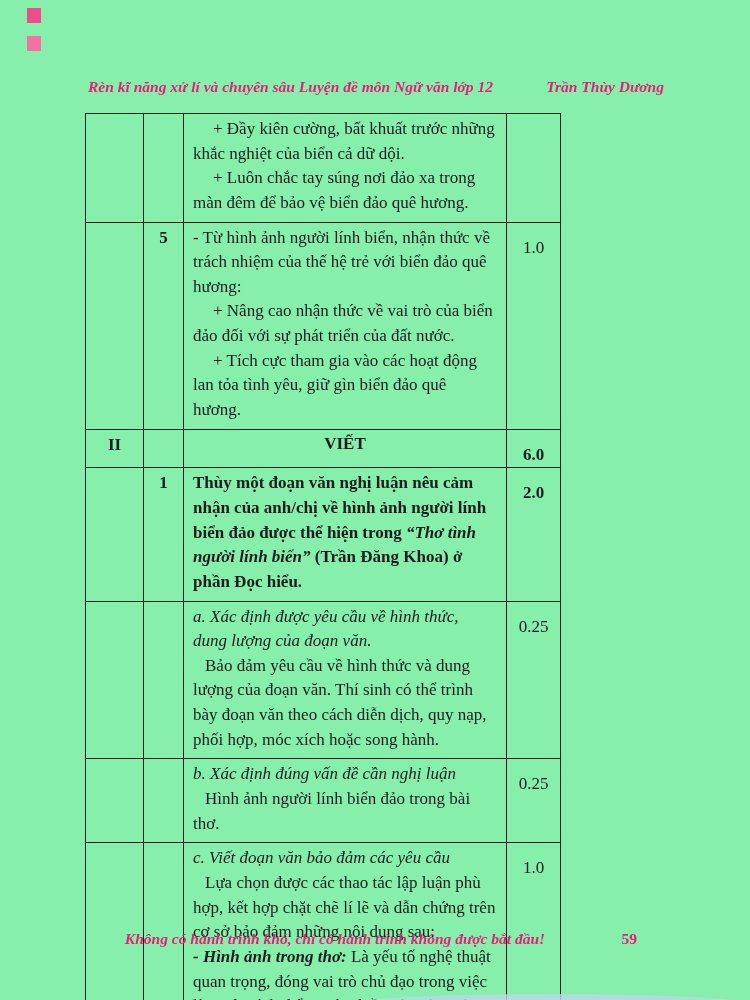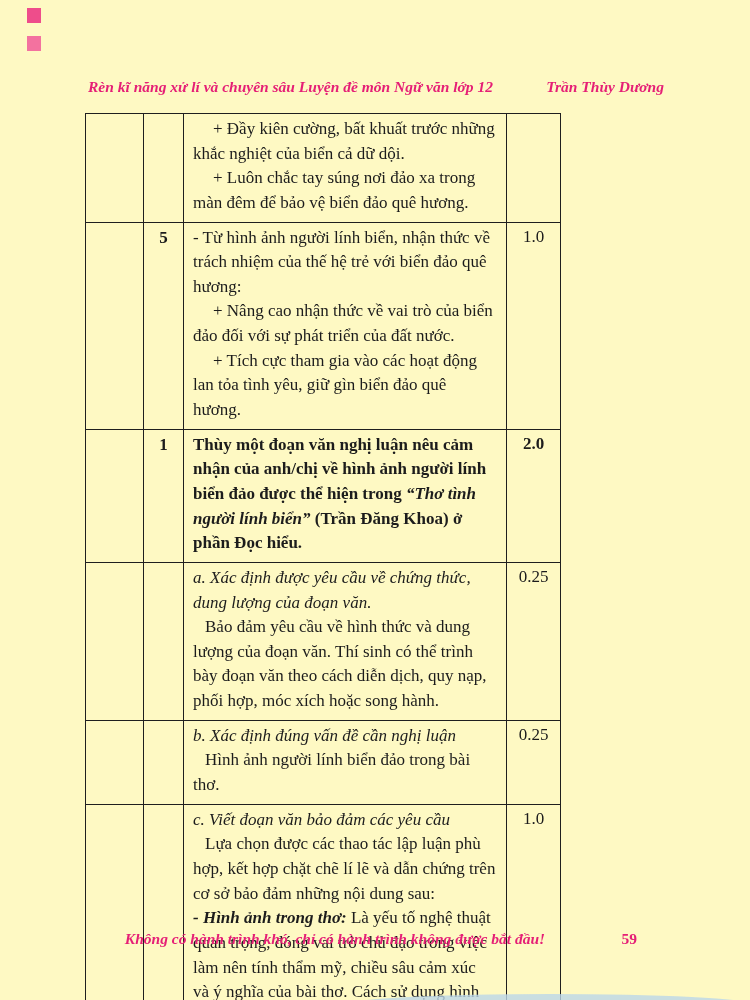--- a/index.html
+++ b/index.html
@@ -1,21 +1,21 @@
 <!DOCTYPE html>
 <html><head>
 <meta charset="utf-8">
 <style>
   * { margin:0; padding:0; box-sizing:border-box; }
   html,body { background:#ffffff; }
   .page {
     position:relative;
     width:750px; height:1000px;
     margin:0 auto;
-    background:#fef9c3;
+    background:#86efac;
     font-family:"Liberation Serif", serif;
     color:#1c1c1c;
     overflow:hidden;
   }
   .reg-mark { position:absolute; left:27px; width:14px; height:15px; background:#ef5e96; }
   .reg-mark.m1 { top:8px; background:#ee4d8b; }
   .reg-mark.m2 { top:36px; background:#f3729f; }
   .scan-sliver {
     position:absolute; bottom:-4px; right:0; width:400px; height:10px;
     background:#bcd7e9; border-radius:50% 50% 0 0 / 100% 100% 0 0; opacity:.8;
@@ -32,21 +32,21 @@
     border-collapse:collapse;
     table-layout:fixed;
   }
   table.rubric td {
     border:1.4px solid #1f1f1f;
     vertical-align:top;
     font-size:17px; line-height:1.45;
   }
   td.c-sec   { width:58px;  text-align:center; font-weight:bold; padding-top:3px; }
   td.c-num   { width:40px;  text-align:center; font-weight:bold; padding-top:3px; }
-  td.c-score { width:54px;  text-align:center; padding-top:2px; }
+  td.c-score { width:54px;  text-align:center; padding-top:13px; }
   td.c-content { padding:3px 10px 6px 9px; }
   td.c-content p { margin:0; }
   p.indent { text-indent:20px; }
   p.indent-sm { text-indent:12px; }
   .italic { font-style:italic; }
   .bold { font-weight:bold; }
   .bi { font-weight:bold; font-style:italic; }
   td.center-title { text-align:center; font-weight:bold; padding:2px 0 3px 0; }
   .footer {
     position:absolute; top:930px; left:85px; right:85px;
@@ -86,35 +86,41 @@
         <td class="c-sec"></td>
         <td class="c-num">5</td>
         <td class="c-content">
           <p>- Từ hình ảnh người lính biển, nhận thức về trách nhiệm của thế hệ trẻ với biển đảo quê hương:</p>
           <p class="indent">+ Nâng cao nhận thức về vai trò của biển đảo đối với sự phát triển của đất nước.</p>
           <p class="indent">+ Tích cực tham gia vào các hoạt động lan tỏa tình yêu, giữ gìn biển đảo quê hương.</p>
         </td>
         <td class="c-score">1.0</td>
       </tr>
 
+      <tr>
+        <td class="c-sec">II</td>
+        <td class="c-num"></td>
+        <td class="c-content center-title">VIẾT</td>
+        <td class="c-score bold">6.0</td>
+      </tr>
 
       <tr>
         <td class="c-sec"></td>
         <td class="c-num">1</td>
         <td class="c-content bold">
           <p><span>Thùy một đoạn văn nghị luận nêu cảm nhận của anh/chị về hình ảnh người lính biển đảo được thể hiện trong </span><span class="bi">“Thơ tình người lính biển”</span><span> (Trần Đăng Khoa) ở phần Đọc hiểu.</span></p>
         </td>
         <td class="c-score bold">2.0</td>
       </tr>
 
       <tr>
         <td class="c-sec"></td>
         <td class="c-num"></td>
         <td class="c-content">
-          <p class="italic">a. Xác định được yêu cầu về chứng thức, dung lượng của đoạn văn.</p>
+          <p class="italic">a. Xác định được yêu cầu về hình thức, dung lượng của đoạn văn.</p>
           <p class="indent-sm">Bảo đảm yêu cầu về hình thức và dung lượng của đoạn văn. Thí sinh có thể trình bày đoạn văn theo cách diễn dịch, quy nạp, phối hợp, móc xích hoặc song hành.</p>
         </td>
         <td class="c-score">0.25</td>
       </tr>
 
       <tr>
         <td class="c-sec"></td>
         <td class="c-num"></td>
         <td class="c-content">
           <p class="italic">b. Xác định đúng vấn đề cần nghị luận</p>

